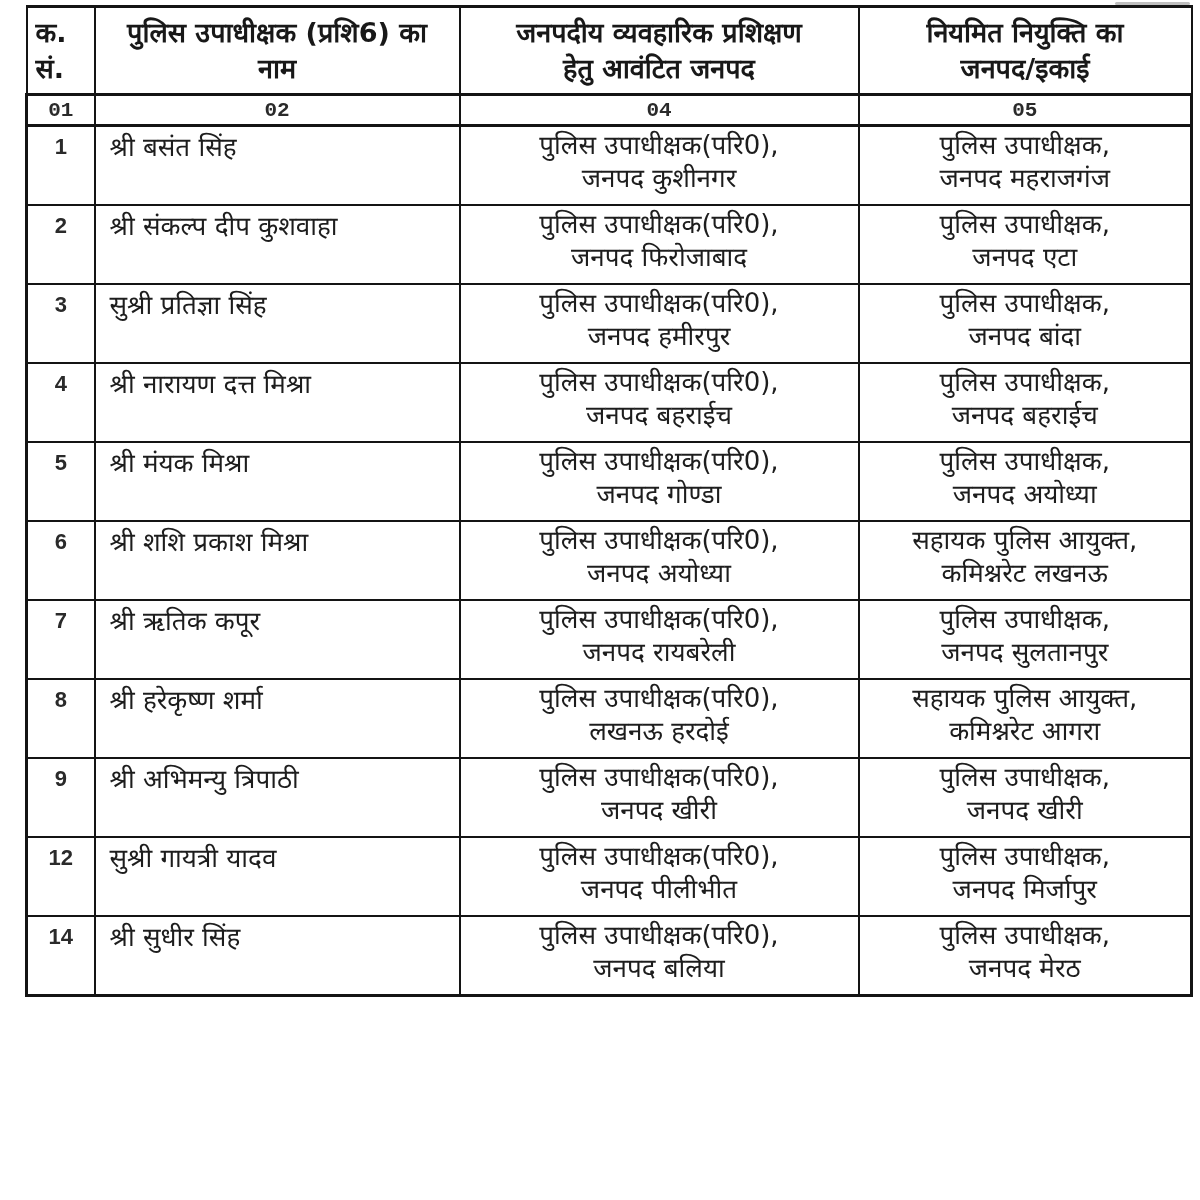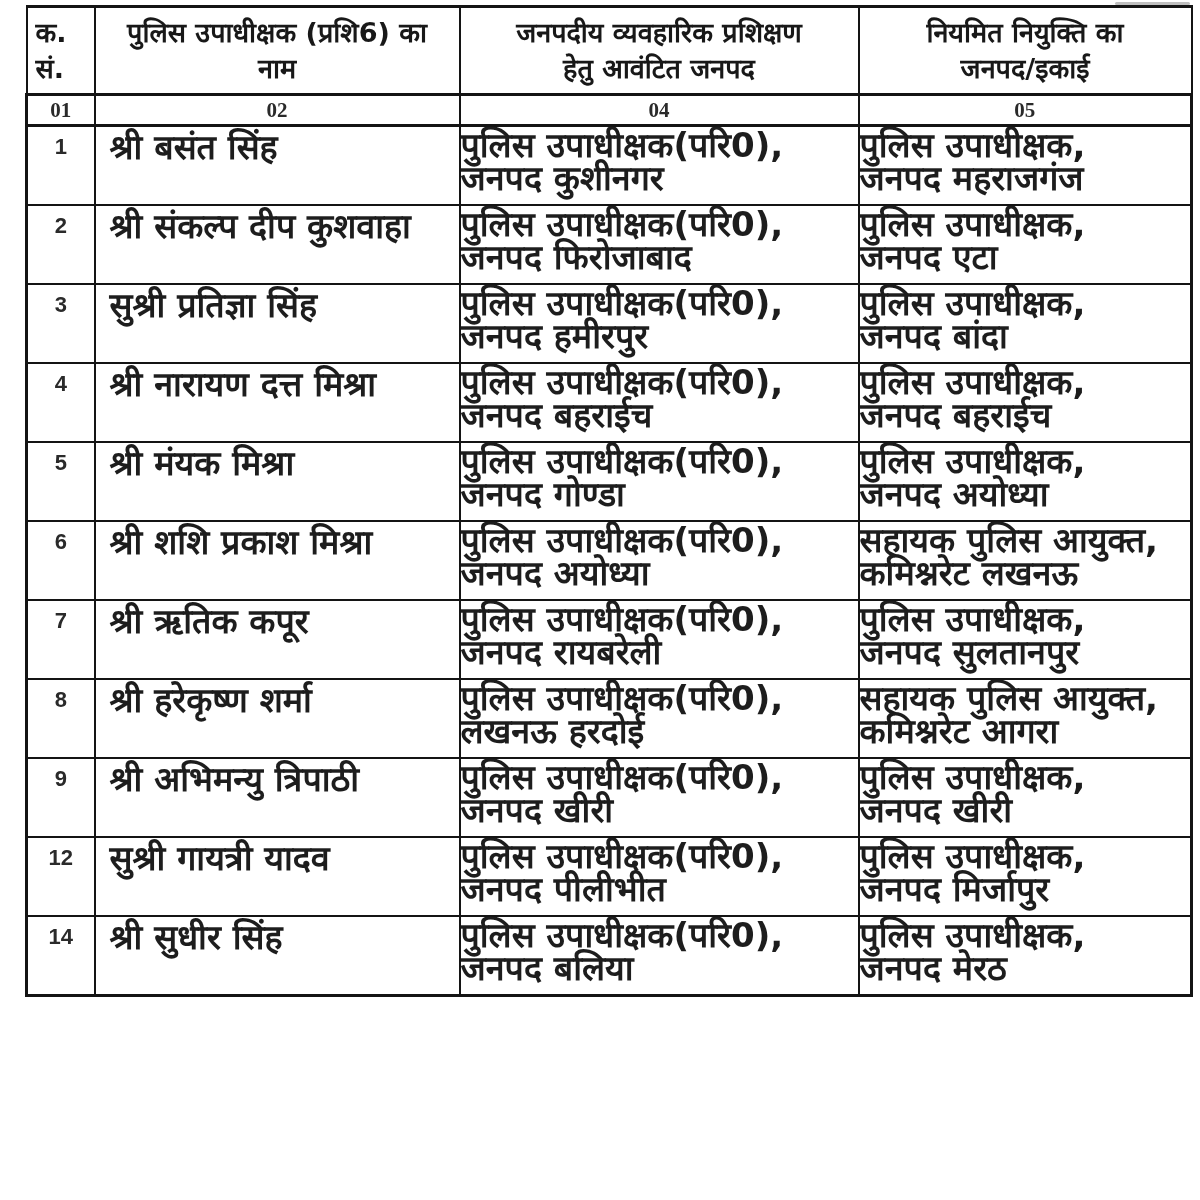--- a/index.html
+++ b/index.html
@@ -26,35 +26,35 @@
     padding:0;vertical-align:top;overflow:hidden;
   }
   .doc-table tr.head th{
     border-width:3px 2px 3px 2px;
     font-weight:bold;font-size:27px;line-height:36px;
     text-align:center;vertical-align:middle;height:85px;
     color:#181818;
   }
   .doc-table tr.head th.sn-head{text-align:left;padding-left:8px;}
   .doc-table tr.nums th{
-    font-family:Liberation Serif, serif;
+    font-family:Liberation Mono, monospace;
     font-weight:600;font-size:21px;color:#2a2a2a;
     text-align:center;vertical-align:middle;height:28px;
     border-bottom-width:3px;
   }
-  .doc-table td{height:70px;font-weight:bold;font-size:34px;color:#1d1d1d;}
+  .doc-table td{height:70px;font-weight:normal;font-size:26px;color:#1d1d1d;}
   td.sn-cell{
     font-family:"Liberation Sans","DejaVu Sans",sans-serif;
     font-weight:600;font-size:22px;color:#2a2a2a;
     text-align:center;padding-top:7px;vertical-align:top;
   }
   td.name-cell{
     text-align:left;padding:4px 6px 0 14px;line-height:33px;
   }
-  td.center-cell{text-align:left;padding-top:2px;}
+  td.center-cell{text-align:center;padding-top:2px;}
   td.center-cell .ln{line-height:33px;}
   .doc-table tbody tr:last-child td{border-bottom-width:3px;}
   .doc-table td:first-child,.doc-table th:first-child{border-left-width:3px;}
   .doc-table td:last-child,.doc-table th:last-child{border-right-width:3px;}
 </style>
 </head>
 <body>
 
 <div class="scan-artifact"></div>
 

